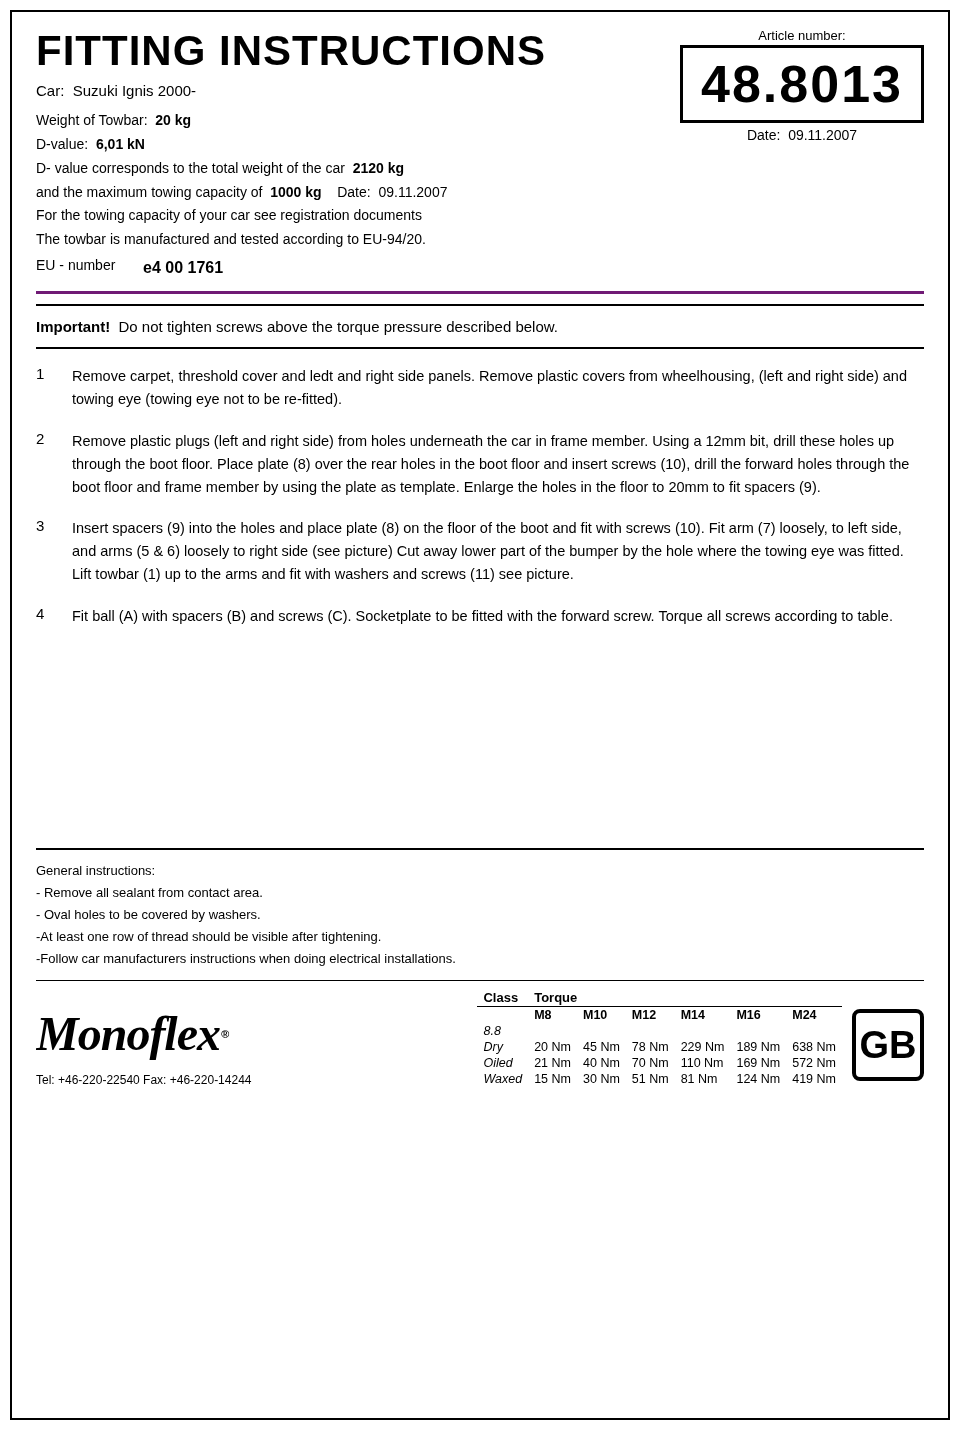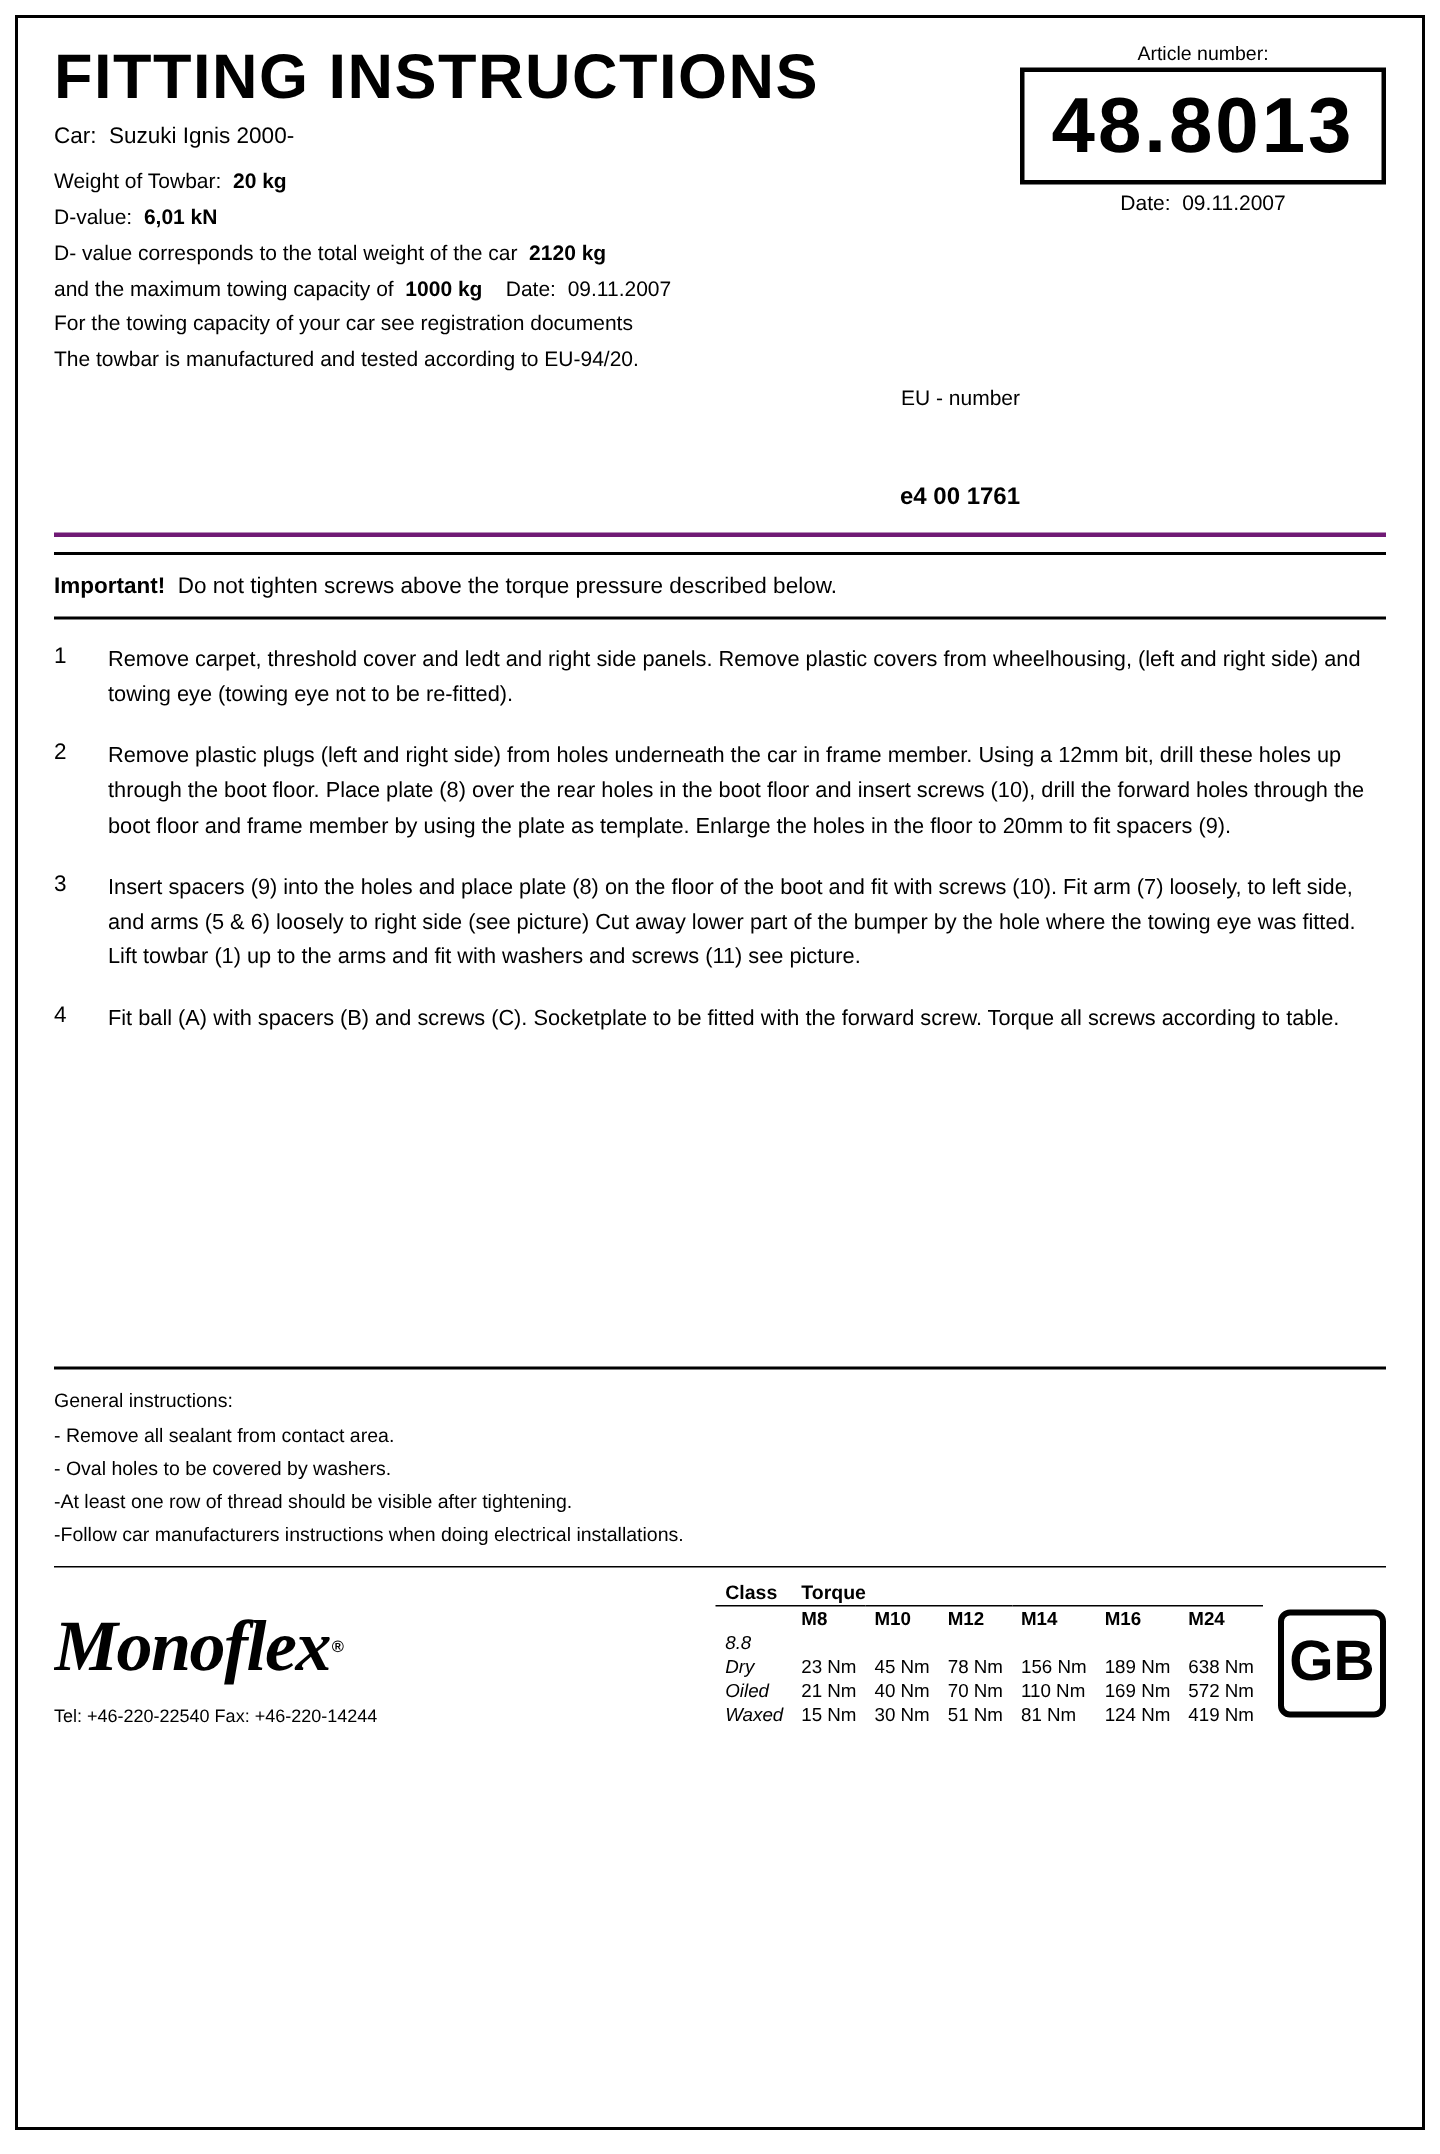--- a/index.html
+++ b/index.html
@@ -176,24 +176,23 @@
       justify-content: flex-end;
       padding-left: 10px;
       padding-bottom: 2px;
     }
     .torque-wrapper {
       display: flex;
       align-items: flex-end;
     }
     .eu-number-line {
       display: flex;
-      align-items: flex-end;
+      align-items: flex-start;
       gap: 8px;
       margin-top: 2px;
-      flex-direction: column;
     }
     .eu-number-label { font-size: 14px; }
     .eu-number-value { font-size: 16px; font-weight: bold; }
   </style>
 </head>
 <body>
 
 <div class="page">
 
   <div class="header">
@@ -313,24 +312,24 @@
                 <th>M24</th>
               </tr>
             </thead>
             <tbody>
               <tr>
                 <td>8.8</td>
                 <td colspan="6"></td>
               </tr>
               <tr>
                 <td>Dry</td>
-                <td>23 Nm</td>
+                <td>20 Nm</td>
                 <td>45 Nm</td>
                 <td>78 Nm</td>
-                <td>156 Nm</td>
+                <td>229 Nm</td>
                 <td>189 Nm</td>
                 <td>638 Nm</td>
               </tr>
               <tr>
                 <td>Oiled</td>
                 <td>21 Nm</td>
                 <td>40 Nm</td>
                 <td>70 Nm</td>
                 <td>110 Nm</td>
                 <td>169 Nm</td>

